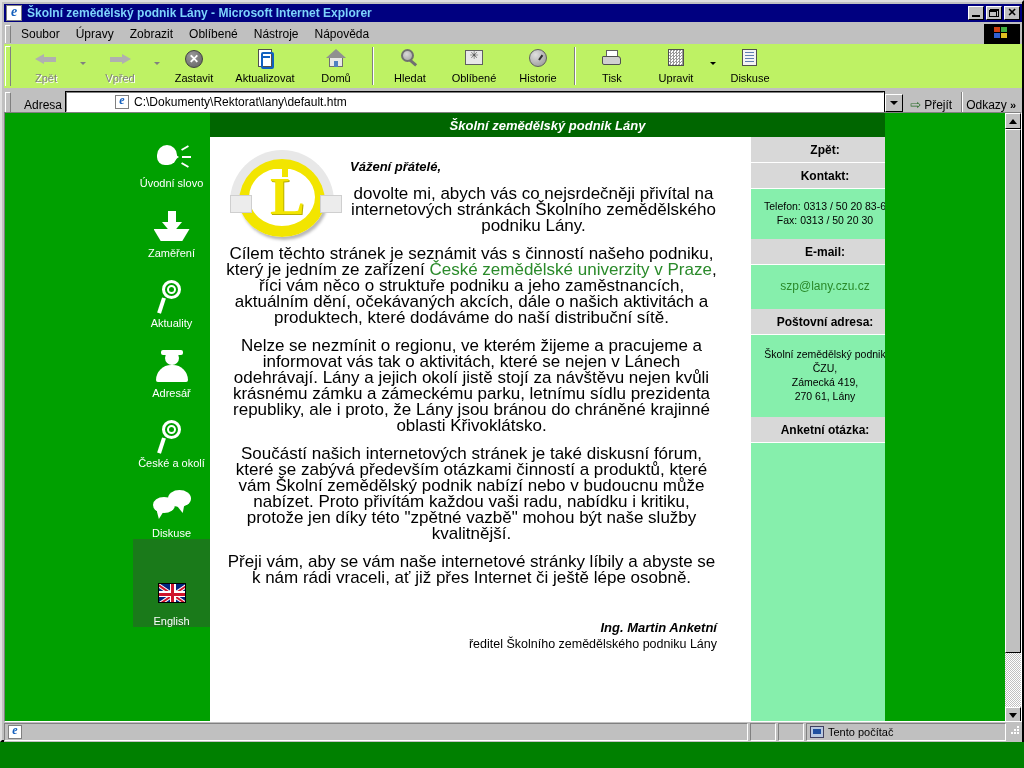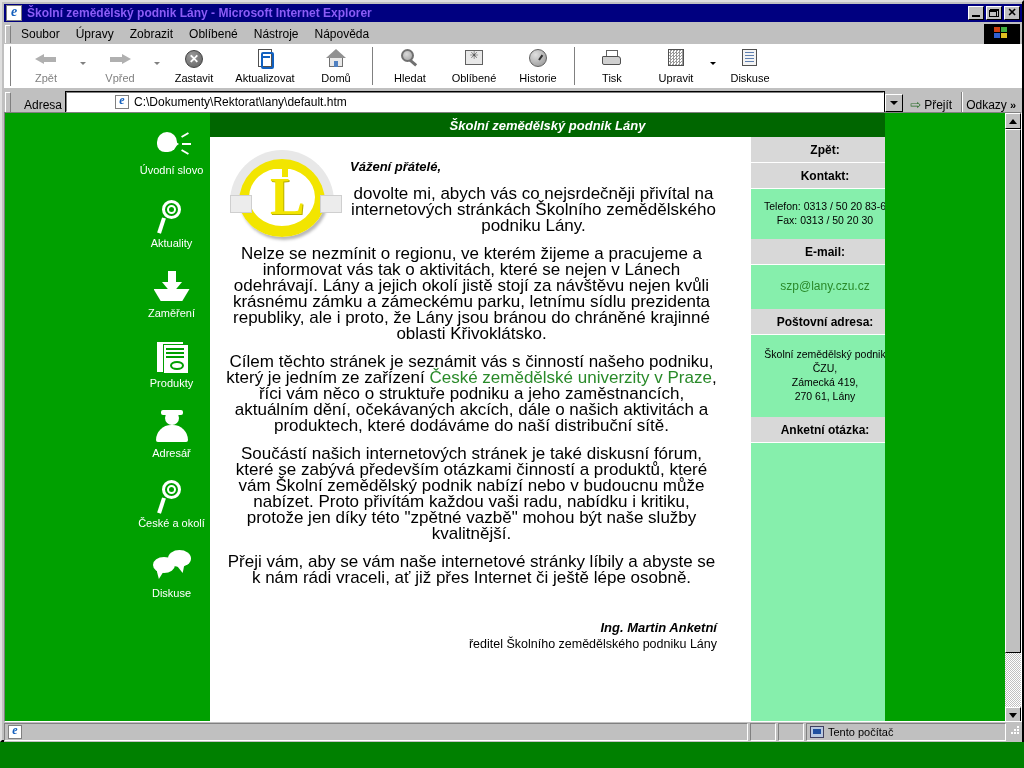--- a/index.html
+++ b/index.html
@@ -41,21 +41,21 @@
   }
   #title-icon .e {
     position: absolute; left: 0; top: -3px;
     width: 14px; height: 18px;
     color: #1560bd; font-weight: bold; font-size: 14px;
     font-family: "Liberation Serif", serif;
     font-style: italic;
     line-height: 18px; text-align: center;
   }
   #title-text {
-    color: #8b5cf6; font-size: 12px; font-weight: bold;
+    color: #7dd3fc; font-size: 12px; font-weight: bold;
     margin-left: 5px; white-space: nowrap;
     letter-spacing: 0px;
   }
   #title-buttons {
     margin-left: auto; display: flex; gap: 2px;
     align-items: center; padding-right: 1px;
   }
   .tbtn {
     width: 16px; height: 14px;
     background: #c0c0c0;
@@ -99,21 +99,21 @@
   #win-logo .q { position: absolute; width: 6px; height: 5px; }
   #win-logo .q1 { left: 0; top: 0; background: #d04010; }
   #win-logo .q2 { left: 7px; top: 0; background: #40b040; }
   #win-logo .q3 { left: 0; top: 6px; background: #3060d0; }
   #win-logo .q4 { left: 7px; top: 6px; background: #e0c020; }
 
   
   #toolbar {
     position: absolute; left: 2px; top: 42px;
     width: 1018px; height: 44px;
-    background: #ffffff;
+    background: #bef264;
     display: flex; align-items: flex-start;
     padding-top: 2px;
   }
   .tb-grip {
     width: 6px; height: 40px; margin: 0 3px 0 1px;
     border-left: 1px solid #fff; border-right: 1px solid #808080;
     border-top: 1px solid #fff;
   }
   .tb-btn {
     width: 64px; height: 42px;
@@ -257,21 +257,21 @@
 
   
   #navbar {
     position: absolute; left: 128px; top: 0;
     width: 77px; height: 610px;
     background: #00a000;
   }
   .nav-item {
     width: 77px; height: 70px;
     display: flex; flex-direction: column;
-    align-items: center; justify-content: center;
+    align-items: center; justify-content: flex-end;
     cursor: pointer; position: relative;
   }
   .nav-item .nav-ic { height: 36px; width: 40px; position: relative; margin-bottom: 2px; }
   .nav-item .nav-lb {
     font-size: 11px; color: #fff; text-align: center;
     white-space: nowrap; line-height: 12px;
   }
   .nav-item.highlight { background: #1a7a1a; }
 
   
@@ -743,48 +743,37 @@
             <span class="head"></span>
               <span class="nose"></span>
             <span class="l1"></span>
               <span class="l2"></span>
               <span class="l3"></span>
           </div>
           <div class="nav-lb">Úvodní slovo</div>
         </div>
 
         <div class="nav-item">
+          <div class="nav-ic ic-down">
+            <span class="stem"></span>
+              <span class="head"></span>
+              <span class="tray"></span>
+          </div>
+          <div class="nav-lb">Zaměření</div>
+        </div>
+
+        <div class="nav-item">
           <div class="nav-ic ic-magn">
             <span class="circ"></span>
               <span class="ring"></span>
               <span class="hand"></span>
           </div>
           <div class="nav-lb">Aktuality</div>
         </div>
 
-        <div class="nav-item">
-          <div class="nav-ic ic-down">
-            <span class="stem"></span>
-              <span class="head"></span>
-              <span class="tray"></span>
-          </div>
-          <div class="nav-lb">Zaměření</div>
-        </div>
-
-        <div class="nav-item">
-          <div class="nav-ic ic-doc">
-            <span class="pg"></span>
-              <span class="pg2"></span>
-            <span class="ln" style="top:9px"></span>
-              <span class="ln" style="top:13px"></span>
-              <span class="ln" style="top:17px"></span>
-            <span class="o"></span>
-          </div>
-          <div class="nav-lb">Produkty</div>
-        </div>
 
         <div class="nav-item">
           <div class="nav-ic ic-pers">
             <span class="head"></span>
               <span class="hat"></span>
               <span class="body"></span>
           </div>
           <div class="nav-lb">Adresář</div>
         </div>
 
@@ -800,20 +789,35 @@
         <div class="nav-item">
           <div class="nav-ic ic-chat">
             <span class="b2"></span>
               <span class="b2t"></span>
               <span class="b1"></span>
               <span class="b1t"></span>
           </div>
           <div class="nav-lb">Diskuse</div>
         </div>
 
+        <div class="nav-item highlight" style="height:88px">
+          <div class="nav-ic">
+            <span class="ic-flag">
+              <span class="d1"></span>
+                <span class="d2"></span>
+              <span class="r1"></span>
+                <span class="r2"></span>
+              <span class="cw1"></span>
+                <span class="cw2"></span>
+              <span class="cr1"></span>
+                <span class="cr2"></span>
+            </span>
+          </div>
+          <div class="nav-lb">English</div>
+        </div>
       </div>
 
       <div id="content">
         <div id="page-banner">Školní zemědělský podnik Lány</div>
 
         <div id="article">
           <div id="logo-wrap">
             <span class="logo-oval-outer"></span>
             <span class="logo-arc"></span>
             <span class="logo-bar-l"></span>
@@ -822,23 +826,23 @@
                 <span class="cbar"></span>
                 <span class="cstem"></span>
               </span>
             <span class="logo-L">L</span>
           </div>
 
           <div class="h-greet">Vážení přátelé,</div>
 
           <div class="p-body">dovolte mi, abych vás co nejsrdečněji přivítal na internetových stránkách Školního zemědělského podniku Lány.</div>
 
+          <div class="p-body"><span>Cílem těchto stránek je seznámit vás s činností našeho podniku, který je jedním ze zařízení </span><a href="#">České zemědělské univerzity v Praze</a><span>, říci vám něco o struktuře podniku a jeho zaměstnancích, aktuálním dění, očekávaných akcích, dále o našich aktivitách a produktech, které dodáváme do naší distribuční sítě.</span></div>
+
           <div class="p-body" style="clear:both">Nelze se nezmínit o regionu, ve kterém žijeme a pracujeme a informovat vás tak o aktivitách, které se nejen v Lánech odehrávají. Lány a jejich okolí jistě stojí za návštěvu nejen kvůli krásnému zámku a zámeckému parku, letnímu sídlu prezidenta republiky, ale i proto, že Lány jsou bránou do chráněné krajinné oblasti Křivoklátsko.</div>
-
-          <div class="p-body"><span>Cílem těchto stránek je seznámit vás s činností našeho podniku, který je jedním ze zařízení </span><a href="#">České zemědělské univerzity v Praze</a><span>, říci vám něco o struktuře podniku a jeho zaměstnancích, aktuálním dění, očekávaných akcích, dále o našich aktivitách a produktech, které dodáváme do naší distribuční sítě.</span></div>
 
           <div class="p-body">Součástí našich internetových stránek je také diskusní fórum, které se zabývá především otázkami činností a produktů, které vám Školní zemědělský podnik nabízí nebo v budoucnu může nabízet. Proto přivítám každou vaši radu, nabídku i kritiku, protože jen díky této "zpětné vazbě" mohou být naše služby kvalitnější.</div>
 
           <div class="p-body">Přeji vám, aby se vám naše internetové stránky líbily a abyste se k nám rádi vraceli, ať již přes Internet či ještě lépe osobně.</div>
 
           <div class="sig">
             <div class="nm">Ing. Martin Anketní</div>
             <div class="rl">ředitel Školního zemědělského podniku Lány</div>
           </div>
         </div>

